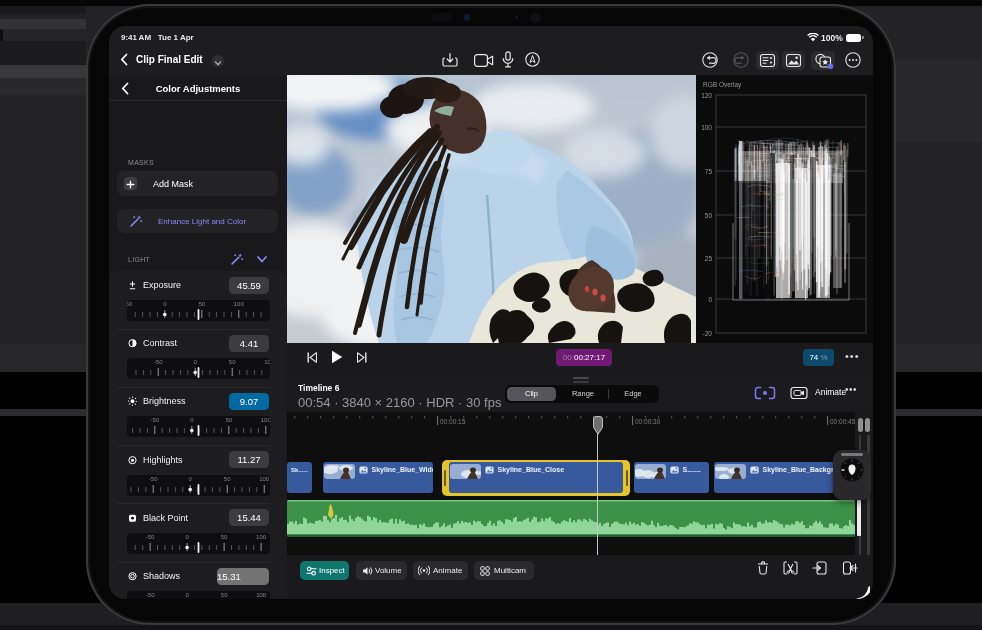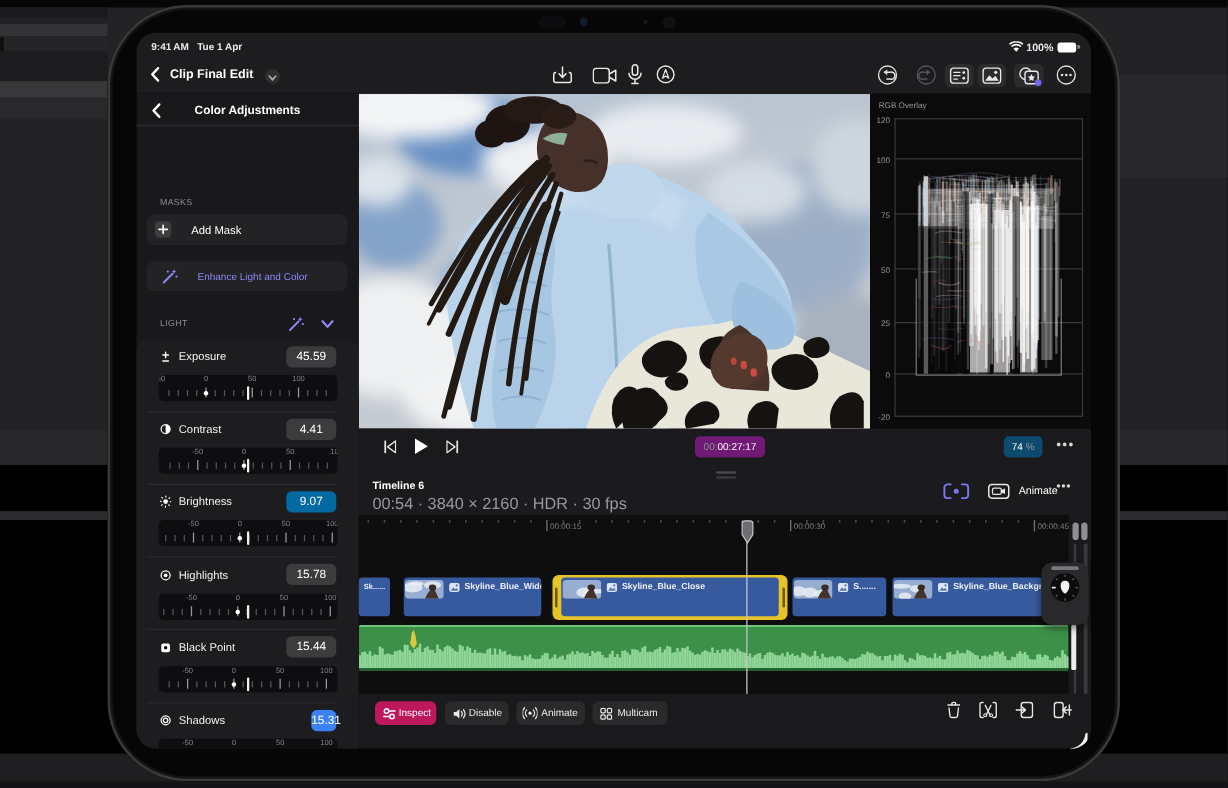--- a/index.html
+++ b/index.html
@@ -259,21 +259,21 @@
             </svg>
   </div>
 </div>
         <div style="position:absolute;left:8px;top:115.9px;width:153px;height:1px;background:#2a2a2c"></div>
         <div style="position:absolute;left:8px;top:175.6px;width:161px;height:58px">
   <svg width="9" height="11" viewBox="0 0 9 11" style="position:absolute;left:11px;top:8px">
             <circle cx="4.5" cy="5.2" r="3.6" stroke="#fff" stroke-width="1" fill="none"></circle>
             <circle cx="4.5" cy="5.2" r="1.5" fill="#fff"></circle>
           </svg>
   <div style="position:absolute;left:26px;top:8px;font-size:9px;font-weight:500;color:#f2f2f2">Highlights</div>
-  <div style="position:absolute;right:9px;top:4.5px;width:40px;height:17px;background:#3c3c3e;border-radius:4.5px;text-align:center;line-height:17px;font-size:9.5px;color:#fff">15.78</div>
+  <div style="position:absolute;right:9px;top:4.5px;width:40px;height:17px;background:#3c3c3e;border-radius:4.5px;text-align:center;line-height:17px;font-size:9.5px;color:#fff">11.27</div>
   <div style="position:absolute;left:10px;top:28px;width:143px;height:21px;background:#0e0e10;border-radius:4px;overflow:hidden">
     <div style="position:absolute;left:14.2px;top:1px;width:24px;text-align:center;font-size:6px;color:#85858a">-50</div>
             <div style="position:absolute;left:51.2px;top:1px;width:24px;text-align:center;font-size:6px;color:#85858a">0</div>
             <div style="position:absolute;left:88.2px;top:1px;width:24px;text-align:center;font-size:6px;color:#85858a">50</div>
             <div style="position:absolute;left:125.2px;top:1px;width:24px;text-align:center;font-size:6px;color:#85858a">100</div>
             <svg width="143" height="21" viewBox="0 0 143 21" style="position:absolute;left:0;top:0">
               <rect x="3.5" y="12" width="1" height="5" fill="#55555a"></rect>
               <rect x="10.9" y="12" width="1" height="5" fill="#55555a"></rect>
               <rect x="18.3" y="12" width="1" height="5" fill="#55555a"></rect>
               <rect x="25.7" y="10" width="1" height="8" fill="#9a9a9e"></rect>
@@ -334,21 +334,21 @@
             </svg>
   </div>
 </div>
         <div style="position:absolute;left:8px;top:232.3px;width:153px;height:1px;background:#2a2a2c"></div>
         <div style="position:absolute;left:8px;top:292.0px;width:161px;height:58px">
   <svg width="9" height="11" viewBox="0 0 9 11" style="position:absolute;left:11px;top:8px">
             <circle cx="4.5" cy="5.2" r="3.6" stroke="#fff" stroke-width="1" fill="none"></circle>
             <circle cx="4.5" cy="5.2" r="1.8" stroke="#fff" stroke-width="1" fill="none"></circle>
           </svg>
   <div style="position:absolute;left:26px;top:8px;font-size:9px;font-weight:500;color:#f2f2f2">Shadows</div>
-  <div style="position:absolute;right:9px;top:4.5px;width:20px;height:17px;background:#3b82f6;border-radius:4.5px;text-align:right;line-height:17px;font-size:9.5px;color:#fff">15.31</div>
+  <div style="position:absolute;right:9px;top:4.5px;width:52px;height:17px;background:#737373;border-radius:4.5px;text-align:left;line-height:17px;font-size:9.5px;color:#fff">15.31</div>
   <div style="position:absolute;left:10px;top:28px;width:143px;height:21px;background:#0e0e10;border-radius:4px;overflow:hidden">
     <div style="position:absolute;left:11.2px;top:1px;width:24px;text-align:center;font-size:6px;color:#85858a">-50</div>
             <div style="position:absolute;left:48.2px;top:1px;width:24px;text-align:center;font-size:6px;color:#85858a">0</div>
             <div style="position:absolute;left:85.2px;top:1px;width:24px;text-align:center;font-size:6px;color:#85858a">50</div>
             <div style="position:absolute;left:122.2px;top:1px;width:24px;text-align:center;font-size:6px;color:#85858a">100</div>
             <svg width="143" height="21" viewBox="0 0 143 21" style="position:absolute;left:0;top:0">
               <rect x="7.9" y="12" width="1" height="5" fill="#55555a"></rect>
               <rect x="15.3" y="12" width="1" height="5" fill="#55555a"></rect>
               <rect x="22.7" y="10" width="1" height="8" fill="#9a9a9e"></rect>
               <rect x="30.1" y="12" width="1" height="5" fill="#55555a"></rect>
@@ -805,20 +805,26 @@
     <div class="abs" style="left:269px;top:6px;width:56px;height:17px;background:#701a75;border-radius:4px;text-align:center;line-height:17px;font-size:8px"><span style="color:#8e8e93">00:</span><span style="color:#fff">00:27:17</span></div>
     <div class="abs" style="left:516px;top:6px;width:31px;height:17px;background:#0c4a6e;border-radius:4px;text-align:center;line-height:17px;font-size:8px"><span style="color:#fff">74</span><span style="color:#98989d"> %</span></div>
     <div class="abs" style="left:558px;top:7px;font-size:11px;color:#d8d8d8;letter-spacing:1px">•••</div>
   </div>
 
   <div class="abs" style="left:178px;top:346px;width:586px;height:40px;background:#1b1b1d">
     <div class="abs" style="left:286px;top:5px;width:16px;height:2px;background:#4a4a4e;border-radius:2px"></div>
     <div class="abs" style="left:286px;top:9px;width:16px;height:2px;background:#3a3a3e;border-radius:2px"></div>
     <div class="abs" style="left:11px;top:11px;font-size:8.5px;font-weight:700;color:#fff">Timeline 6</div>
     <div class="abs" style="left:11px;top:23px;font-size:13px;color:#98989d">00:54 · 3840 × 2160 · HDR · 30 fps</div>
+    <div class="abs" style="left:218px;top:13px;width:154px;height:18px;background:#0a0a0b;border-radius:6px">
+      <div class="abs" style="left:2px;top:2px;width:49px;height:14px;background:#55555a;border-radius:4.5px;text-align:center;line-height:14px;font-size:7.5px;color:#fff">Clip</div>
+      <div class="abs" style="left:53px;top:2px;width:50px;height:14px;text-align:center;line-height:14px;font-size:7.5px;color:#d2d2d6">Range</div>
+      <div class="abs" style="left:104px;top:2px;width:48px;height:14px;text-align:center;line-height:14px;font-size:7.5px;color:#d2d2d6">Edge</div>
+      <div class="abs" style="left:103px;top:4px;width:1px;height:10px;background:#3a3a3c"></div>
+    </div>
     <svg class="abs" style="left:467px;top:13px" width="22" height="16" viewBox="0 0 22 16">
         <path d="M6.5 2.5 H4 A2.5 2.5 0 0 0 1.5 5 V11 A2.5 2.5 0 0 0 4 13.5 H6.5 M15.5 2.5 H18 A2.5 2.5 0 0 1 20.5 5 V11 A2.5 2.5 0 0 1 18 13.5 H15.5" stroke="#7b78f7" stroke-width="1.5" fill="none" stroke-linecap="round"></path>
         <circle cx="11" cy="8" r="2" fill="#7b78f7"></circle>
       </svg>
     <svg class="abs" style="left:503px;top:13px" width="18" height="16" viewBox="0 0 18 16">
         <rect x="1" y="2.5" width="16" height="11" rx="2.5" stroke="#e8e8e8" stroke-width="1.2" fill="none"></rect>
         <rect x="4" y="5.5" width="7" height="5" rx="1.2" stroke="#e8e8e8" stroke-width="1" fill="none"></rect>
         <path d="M11 7 L14 5.8 V10.2 L11 9" fill="#e8e8e8"></path>
       </svg>
     <div class="abs" style="left:528px;top:15px;font-size:8.5px;color:#fff">Animate</div>
@@ -1269,35 +1275,35 @@
         </svg>
     </div>
 
     <div class="abs" style="left:309.6px;top:6px;width:1.3px;height:152px;background:#c6c6ca"></div>
     <svg class="abs" style="left:305.5px;top:4px" width="10" height="19" viewBox="0 0 10 19">
         <path d="M0.6 3 Q0.6 0.6 3 0.6 L7 0.6 Q9.4 0.6 9.4 3 L9.4 11.5 L5 18.2 L0.6 11.5 Z" fill="#6e6e72" stroke="#c8c8cc" stroke-width="1"></path>
       </svg>
   </div>
 
   <div class="abs" style="left:178px;top:529px;width:586px;height:44px;background:#1a1a1c">
-    <div class="abs" style="left:13px;top:6px;width:49px;height:19px;background:#be185d;border-radius:5px">
+    <div class="abs" style="left:13px;top:6px;width:49px;height:19px;background:#0f766e;border-radius:5px">
       <svg class="abs" style="left:6px;top:4.5px" width="11" height="10" viewBox="0 0 11 10">
           <circle cx="3.2" cy="2.8" r="1.8" stroke="#fff" stroke-width="1.1" fill="none"></circle>
           <path d="M5 2.8 H10" stroke="#fff" stroke-width="1.1" stroke-linecap="round"></path>
           <circle cx="7.6" cy="7.2" r="1.8" stroke="#fff" stroke-width="1.1" fill="none"></circle>
           <path d="M1 7.2 H5.8" stroke="#fff" stroke-width="1.1" stroke-linecap="round"></path>
         </svg>
       <div class="abs" style="left:19px;top:5px;font-size:8px;color:#fff">Inspect</div>
     </div>
     <div class="abs" style="left:69px;top:6px;width:51px;height:19px;background:#2a2a2c;border-radius:5px">
       <svg class="abs" style="left:6px;top:4.5px" width="11" height="10" viewBox="0 0 11 10">
           <path d="M1 3.5 H3 L5.5 1.2 V8.8 L3 6.5 H1 Z" fill="#e8e8e8"></path>
           <path d="M7.2 3.2 a3 3 0 0 1 0 3.6 M8.8 1.8 a5.2 5.2 0 0 1 0 6.4" stroke="#e8e8e8" stroke-width="1" fill="none" stroke-linecap="round"></path>
         </svg>
-      <div class="abs" style="left:19px;top:5px;font-size:8px;color:#ececec">Disable</div>
+      <div class="abs" style="left:19px;top:5px;font-size:8px;color:#ececec">Volume</div>
     </div>
     <div class="abs" style="left:126px;top:6px;width:55px;height:19px;background:#2a2a2c;border-radius:5px">
       <svg class="abs" style="left:5px;top:4px" width="12" height="11" viewBox="0 0 12 11">
           <circle cx="6" cy="5.5" r="1.3" fill="#e8e8e8"></circle>
           <path d="M3.4 2.9 a3.8 3.8 0 0 0 0 5.2 M8.6 2.9 a3.8 3.8 0 0 1 0 5.2" stroke="#e8e8e8" stroke-width="1" fill="none" stroke-linecap="round"></path>
           <path d="M1.6 1.2 a6.5 6.5 0 0 0 0 8.6 M10.4 1.2 a6.5 6.5 0 0 1 0 8.6" stroke="#e8e8e8" stroke-width="1" fill="none" stroke-linecap="round"></path>
         </svg>
       <div class="abs" style="left:20px;top:5px;font-size:8px;color:#ececec">Animate</div>
     </div>
     <div class="abs" style="left:187px;top:6px;width:60px;height:19px;background:#2a2a2c;border-radius:5px">

